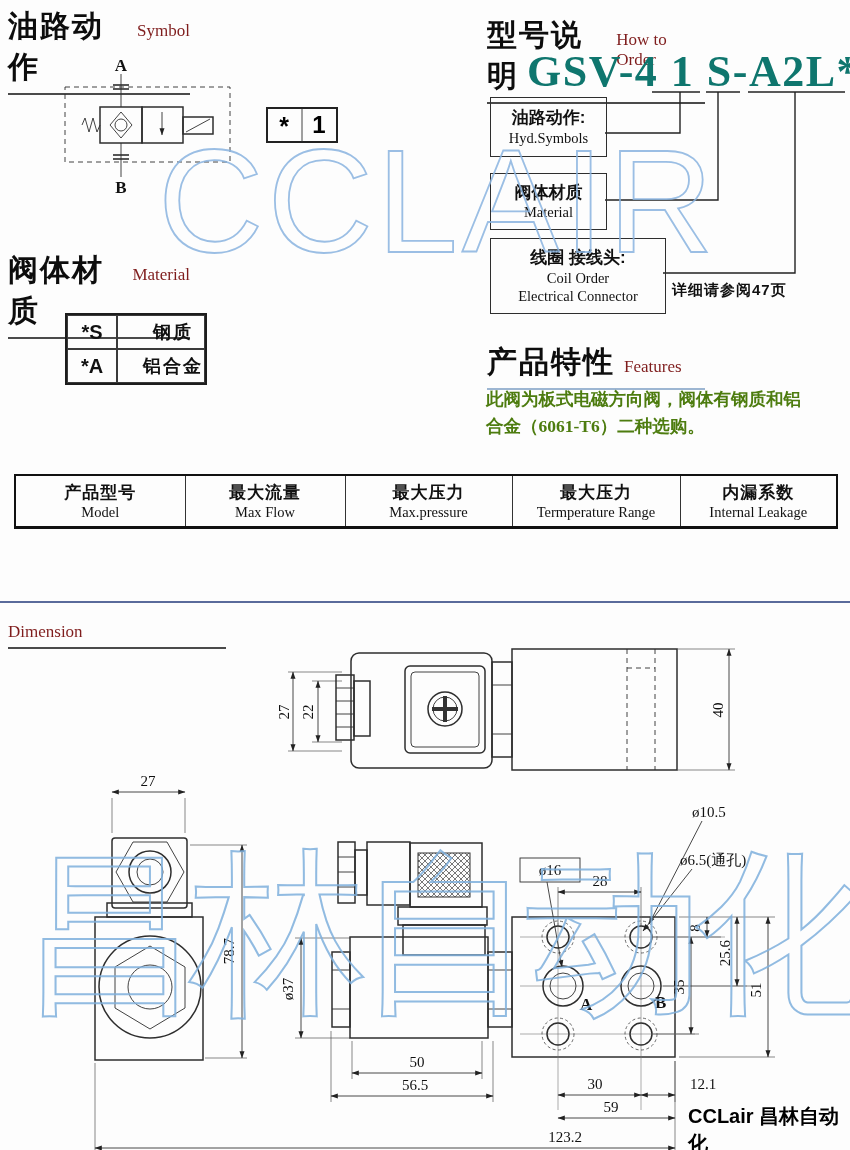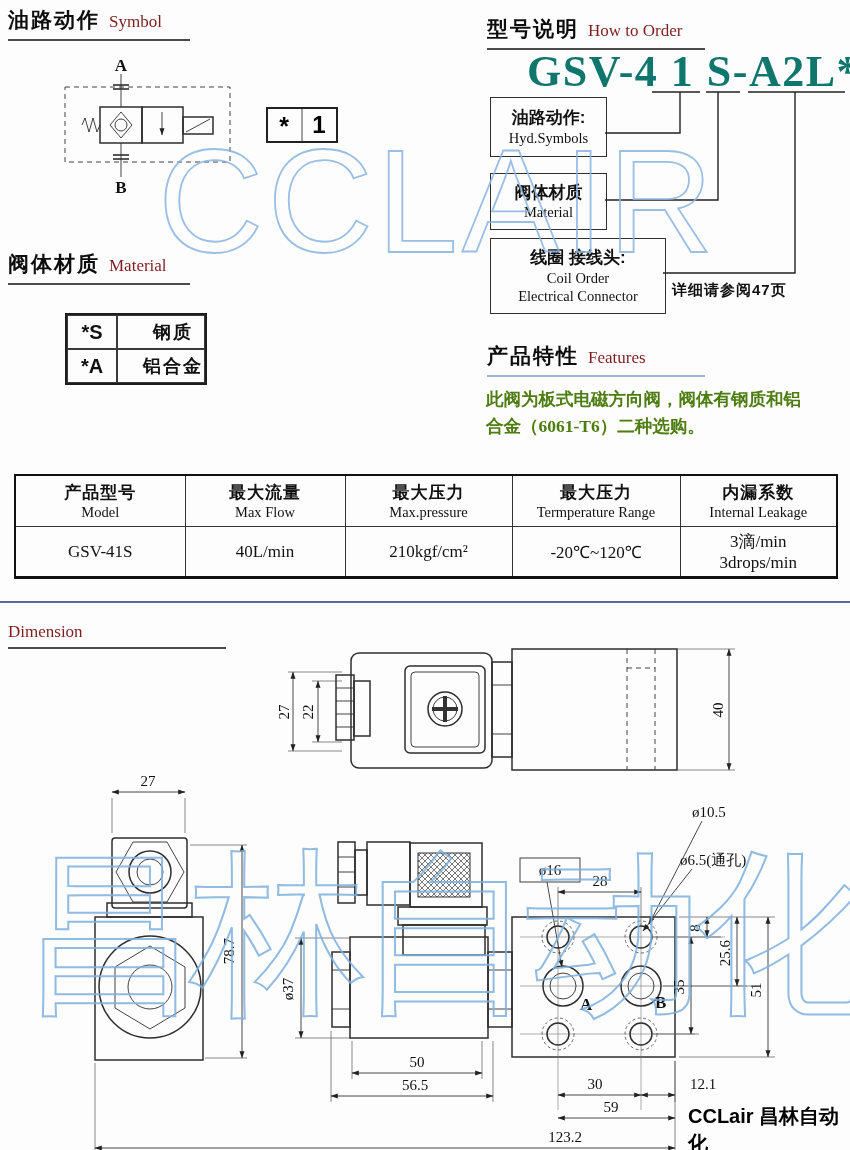--- a/index.html
+++ b/index.html
@@ -1,21 +1,21 @@
 <!DOCTYPE html>
 <html><head>
 <meta charset="utf-8">
 <style>
   html,body{margin:0;padding:0;background:#e8e8e8;}
   .page{position:relative;width:850px;height:1150px;background:#fdfdfd;overflow:hidden;
         font-family:"Liberation Sans","DejaVu Sans",sans-serif;color:#111;}
   
   .sec-head{position:absolute;display:flex;align-items:baseline;gap:9px;
             border-bottom:2px solid #4a4a4a;padding-bottom:5px;}
-  .sec-head .zh{font-size:21px;font-weight:bold;letter-spacing:2px;color:#0d0d0d;}
+  .sec-head .zh{font-size:30px;font-weight:bold;letter-spacing:2px;color:#0d0d0d;}
   .sec-head .en{font-size:17px;font-family:"Liberation Serif","DejaVu Serif",serif;color:#7f1d1d;}
   .sec-head.blue{border-bottom-color:#9db6d2;}
   
   .model-code{position:absolute;left:527px;top:46px;font-family:"Liberation Serif",serif;
               font-weight:bold;font-size:44px;letter-spacing:1.5px;color:#0f766e;white-space:pre;}
   
   .ob{position:absolute;border:1.6px solid #2e2e2e;display:flex;flex-direction:column;
       align-items:center;justify-content:center;text-align:center;line-height:1.25;background:rgba(253,253,253,.0);}
   .ob .zh{font-size:17px;font-weight:bold;}
   .ob .en{font-size:14.5px;font-family:"Liberation Serif",serif;}
@@ -181,30 +181,20 @@
             <div class="hzh">最大压力</div>
             <div class="hen">Max.pressure</div>
           </td>
       <td>
             <div class="hzh">最大压力</div>
             <div class="hen">Termperature Range</div>
           </td>
       <td>
             <div class="hzh">内漏系数</div>
             <div class="hen">Internal Leakage</div>
-          </td>
-    </tr>
-    <tr class="dt">
-      <td class="val">GSV-41S</td>
-      <td class="val">40L/min</td>
-      <td class="val">210kgf/cm²</td>
-      <td class="val">-20℃~120℃</td>
-      <td>
-            <div class="val">3滴/min</div>
-            <div class="val">3drops/min</div>
           </td>
     </tr>
   </tbody>
     </table>
 
   <div class="divider"></div>
 
   <div class="sec-head" style="left:8px;top:622px;width:218px;">
     <span class="en">Dimension</span>
   </div>

